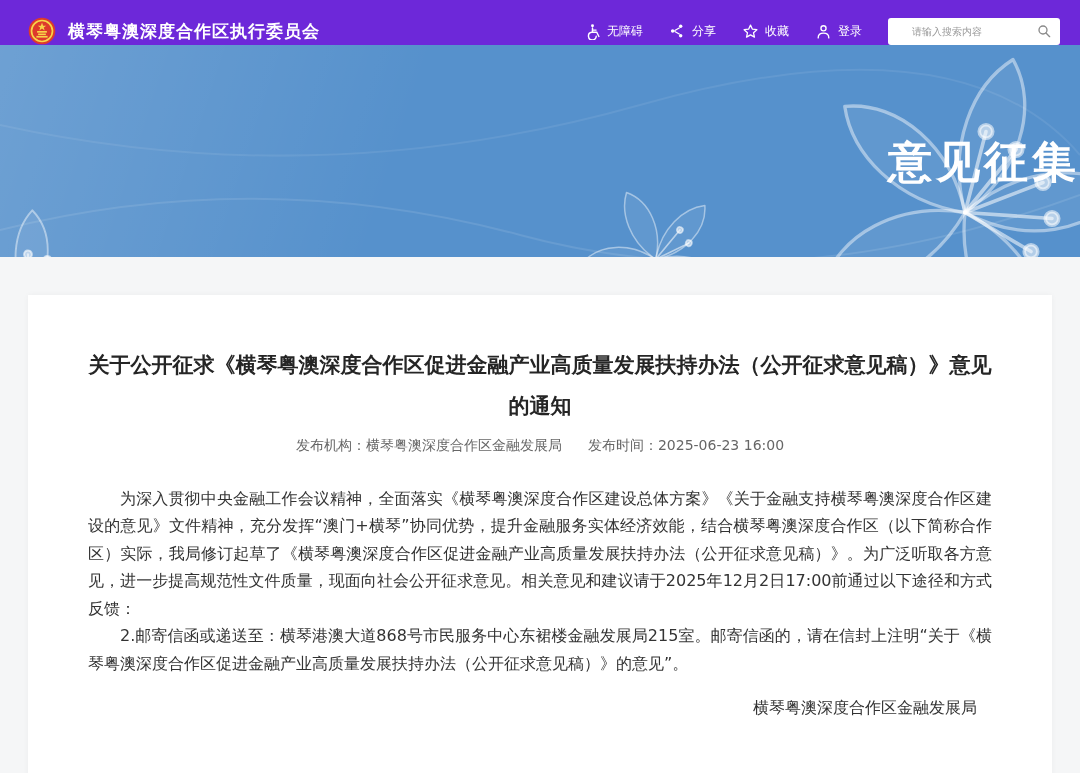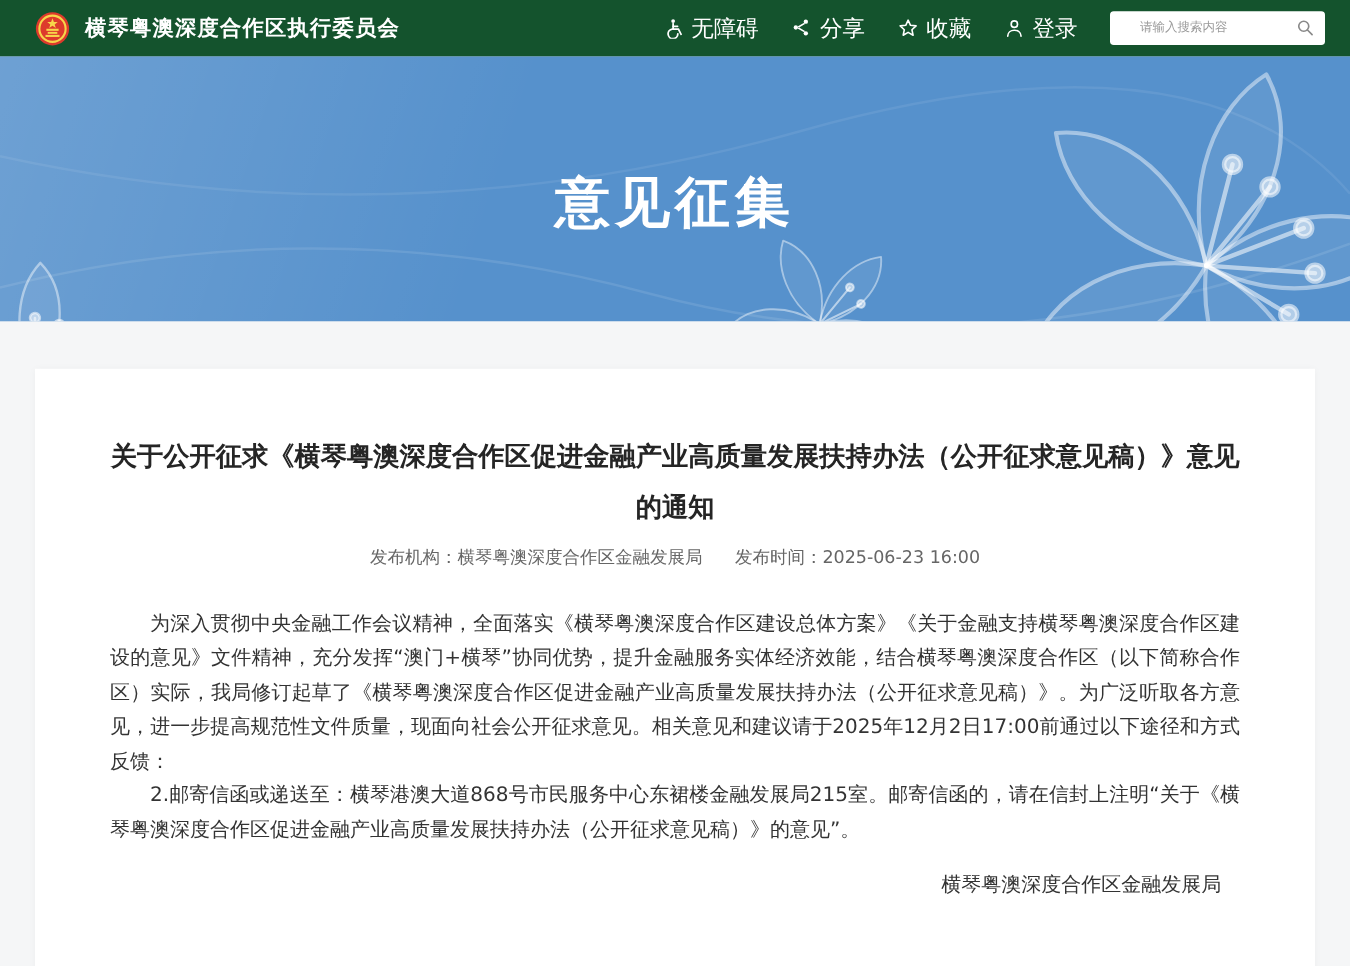--- a/index.html
+++ b/index.html
@@ -1,41 +1,41 @@
 <!DOCTYPE html>
 <html><head>
 <meta charset="utf-8">
 <style>
   * { margin:0; padding:0; box-sizing:border-box; }
   html,body { width:1080px; height:773px; overflow:hidden; background:#f5f6f7;
               font-family:"DejaVu Sans","Liberation Sans",sans-serif; }
 
   
-  .topbar { height:45px; background:#14532d; display:flex; align-items:center;
+  .topbar { height:45px; background:#6d28d9; display:flex; align-items:flex-end;
             justify-content:space-between; padding:0 20px 0 28px; position:relative; z-index:5; }
   .brand { display:flex; align-items:center; gap:12px; cursor:pointer; }
   .emblem { width:28px; height:28px; display:inline-flex; }
   .site-title { color:#fff; font-size:17px; font-weight:bold; letter-spacing:1px; }
   .topnav { display:flex; align-items:center; gap:26px; }
-  .navitem { display:flex; align-items:center; gap:6px; color:#fff; font-size:18px;
+  .navitem { display:flex; align-items:center; gap:6px; color:#fff; font-size:12px;
              cursor:pointer; text-decoration:none; white-space:nowrap; }
   .navitem .icon { width:17px; height:17px; display:inline-flex; }
   .searchbox { position:relative; width:172px; height:27px; background:#fff;
                border-radius:3px; display:flex; align-items:center; }
   .searchbox input { border:none; outline:none; background:transparent; width:140px;
                      height:100%; padding:0 0 0 24px; font-size:10px; color:#333;
                      font-family:Liberation Sans, sans-serif; }
   .searchbox input::placeholder { color:#9a9a9a; }
   .search-icon { position:absolute; right:8px; top:5px; width:16px; height:16px; cursor:pointer; }
 
   
   .banner { position:relative; height:212px; background:#5691cc; overflow:hidden; }
   .banner::before { content:""; position:absolute; inset:0;
       background:linear-gradient(108deg, rgba(255,255,255,.14) 0%, rgba(255,255,255,0) 38%); }
-  .banner-title { position:absolute; left:0; right:0; top:88px; text-align:center;
+  .banner-title { position:absolute; left:0; right:0; top:88px; text-align:right;
       color:#fff; font-size:44px; font-weight:bold; letter-spacing:4px; z-index:3; }
   .flower { position:absolute; pointer-events:none; }
   .flower-big   { width:330px; height:330px; right:-50px; top:-20px; }
   .flower-mid   { width:150px; height:150px; left:585px; top:130px; transform:rotate(25deg); }
   .flower-left  { width:190px; height:190px; left:-70px; top:150px; transform:rotate(-15deg); }
   .banner-curve { position:absolute; inset:0; width:100%; height:100%; }
 
   
   .content { padding:38px 28px 0 28px; height:639px; }
   .card { background:#fff; min-height:560px; padding:50px 60px 30px 60px;

